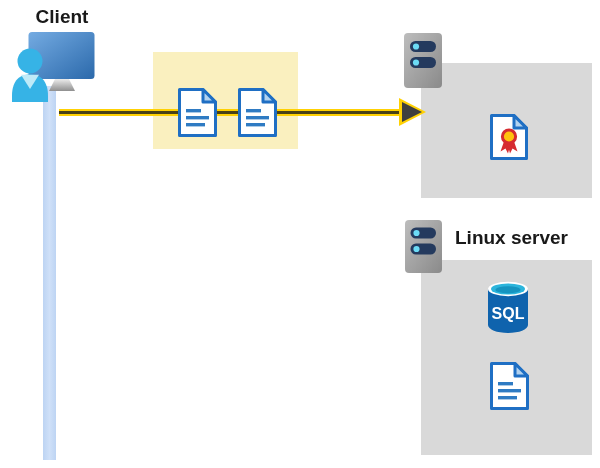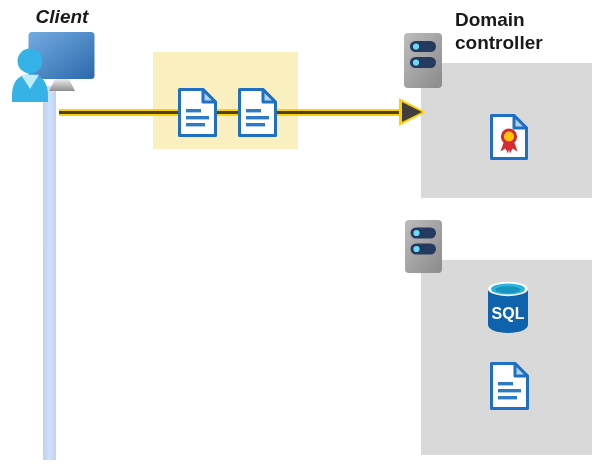--- a/index.html
+++ b/index.html
@@ -4,21 +4,21 @@
 <style>
   html,body{margin:0;padding:0;background:#ffffff;}
   .canvas{
     position:relative;width:600px;height:468px;background:#ffffff;overflow:hidden;
     font-family:"Liberation Sans",sans-serif;
   }
   .abs{position:absolute;}
 
   
   .title{font-weight:700;color:#191919;font-size:19px;line-height:23px;}
-  .client-label{left:12px;top:5px;width:100px;text-align:center;font-style:italic;}
+  .client-label{left:12px;top:5px;width:100px;text-align:center;}
   .dc-title{left:455px;top:8px;width:124px;}
   .linux-title{left:455px;top:226px;width:140px;}
   .small-label{font-size:17px;color:#404040;text-align:center;}
   .tgt-label{left:168px;top:58px;width:60px;}
   .spn-label{left:227px;top:58px;width:60px;}
   .keytab-label{left:427px;top:417px;width:160px;text-align:center;font-size:19px;color:#3d3d3d;}
 
   
   .ticket-box{left:153px;top:52px;width:145px;height:97px;background:#faf0bf;z-index:1;}
   .dc-box{left:421px;top:63px;width:171px;height:135px;background:#d9d9d9;z-index:0;}
@@ -93,21 +93,20 @@
     <rect x="20.5" y="4" width="66" height="47" rx="3.5" fill="url(#mon-g)"></rect>
     <path d="M47 51 L61 51 L67 63 L41 63 Z" fill="url(#stand-g)"></path>
     <g>
       <circle cx="22" cy="33" r="12.5" fill="#36b3e6"></circle>
       <path d="M4 74 L4 68 C4 52 12 46.5 22 46.5 C32 46.5 40 52 40 68 L40 74 Z" fill="#36b3e6"></path>
       <path d="M13 46.8 L31 46.8 L22 61 Z" fill="#bfeaf8"></path>
     </g>
   </svg>
 
   <div class="abs dc-box"></div>
-  <div class="abs title dc-title">Domain controller</div>
   <svg class="abs dc-server-icon" width="40" height="57" viewBox="0 0 40 57">
     <defs>
       <linearGradient id="srv-g1" x1="0" y1="0" x2="1" y2="1">
         <stop offset="0" stop-color="#bdbdbd"></stop>
           <stop offset="1" stop-color="#8a8a8a"></stop>
       </linearGradient>
     </defs>
     <rect x="1" y="1" width="38" height="55" rx="4" fill="url(#srv-g1)"></rect>
     <rect x="7" y="9" width="26" height="11" rx="5.5" fill="#243a5e"></rect>
     <circle cx="13" cy="14.5" r="3.1" fill="#6cdbf5"></circle>
@@ -117,20 +116,21 @@
 
   <svg class="abs cert-icon" width="40" height="48" viewBox="0 0 40 48">
     <path d="M2.5 2.5 H25 L37.5 15 V45.5 H2.5 Z" fill="#ffffff" stroke="#1f6fc4" stroke-width="3" stroke-linejoin="round"></path>
     <path d="M25 2.5 L37.5 15 H25 Z" fill="#b3d2ef" stroke="#1f6fc4" stroke-width="3" stroke-linejoin="round"></path>
     <path d="M15.5 27 L11.5 38.5 L16.5 35.5 L19 40.5 L22 29 Z" fill="#d62b30"></path>
     <path d="M24.5 27 L28.5 38.5 L23.5 35.5 L21 40.5 L18 29 Z" fill="#d62b30"></path>
     <circle cx="20" cy="23.5" r="6.6" fill="#ffc20e" stroke="#d62b30" stroke-width="3"></circle>
   </svg>
 
   <div class="abs linux-box"></div>
+  <div class="abs title linux-title">Linux server</div>
   <svg class="abs linux-server-icon" width="39" height="55" viewBox="0 0 39 55">
     <defs>
       <linearGradient id="srv-g2" x1="0" y1="0" x2="1" y2="1">
         <stop offset="0" stop-color="#bdbdbd"></stop>
           <stop offset="1" stop-color="#8a8a8a"></stop>
       </linearGradient>
     </defs>
     <rect x="1" y="1" width="37" height="53" rx="4" fill="url(#srv-g2)"></rect>
     <rect x="6.5" y="8.5" width="25.5" height="11" rx="5.5" fill="#243a5e"></rect>
     <circle cx="12.5" cy="14" r="3.1" fill="#6cdbf5"></circle>

